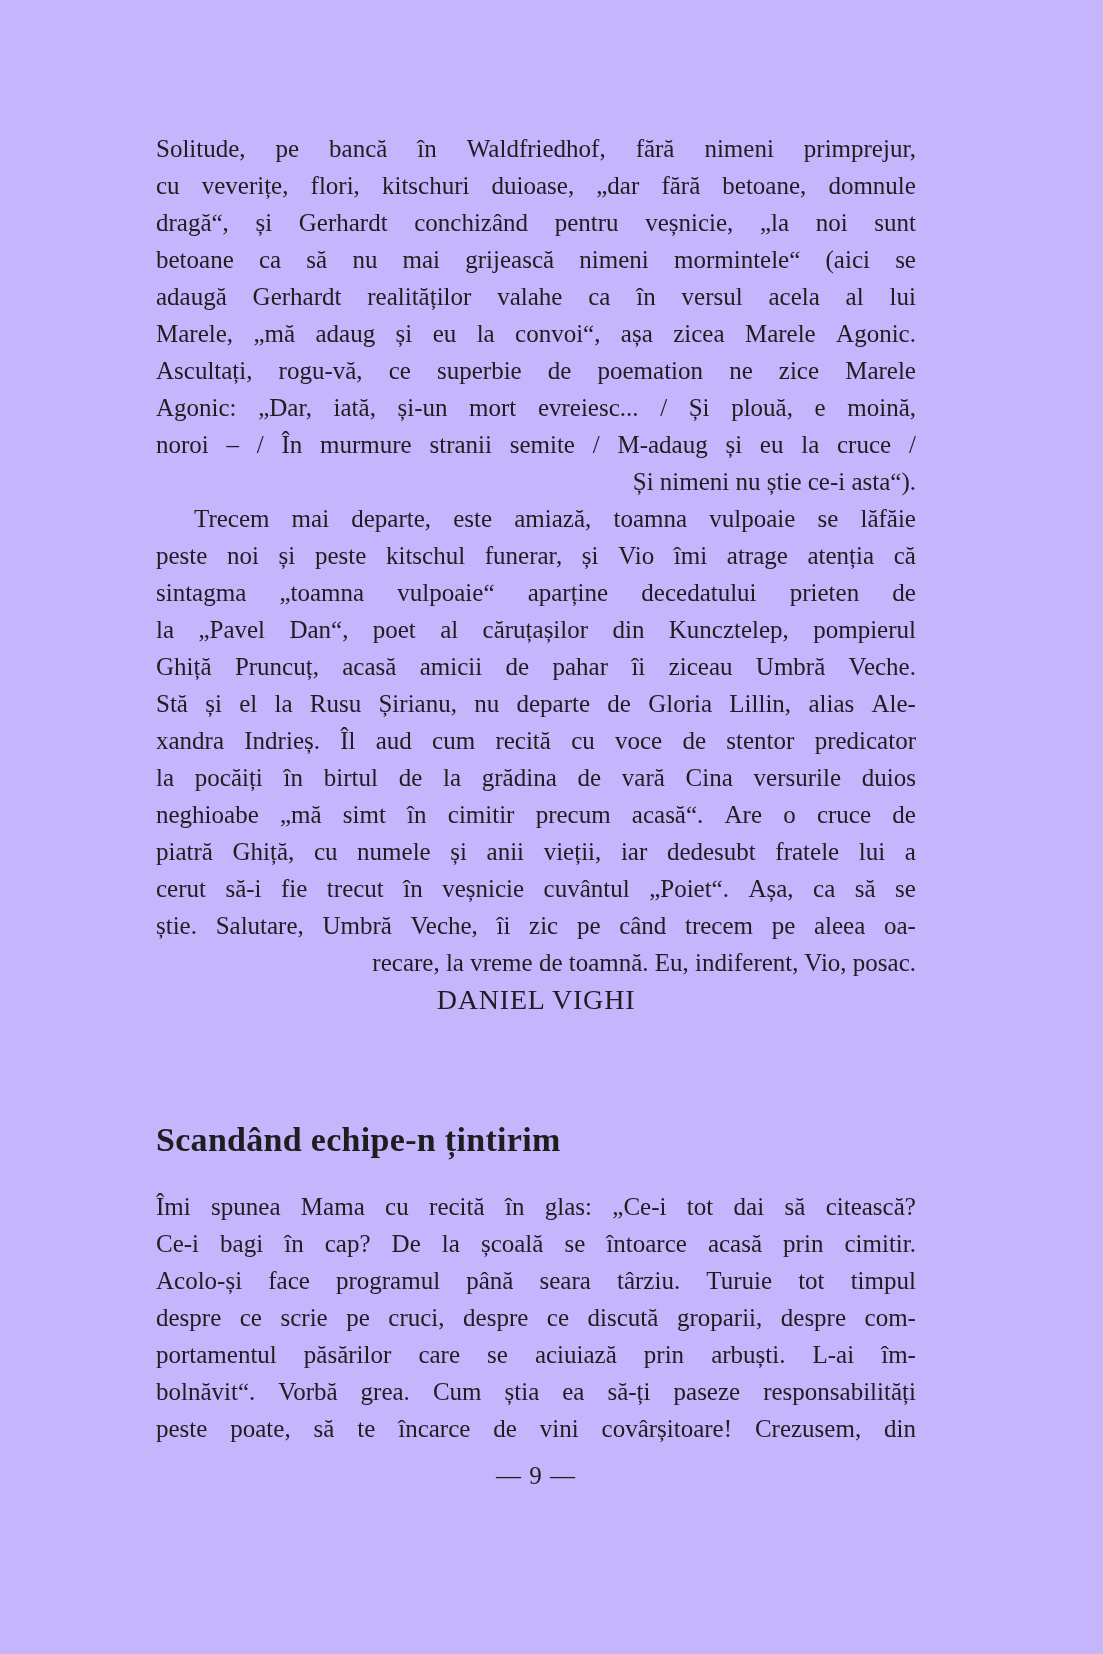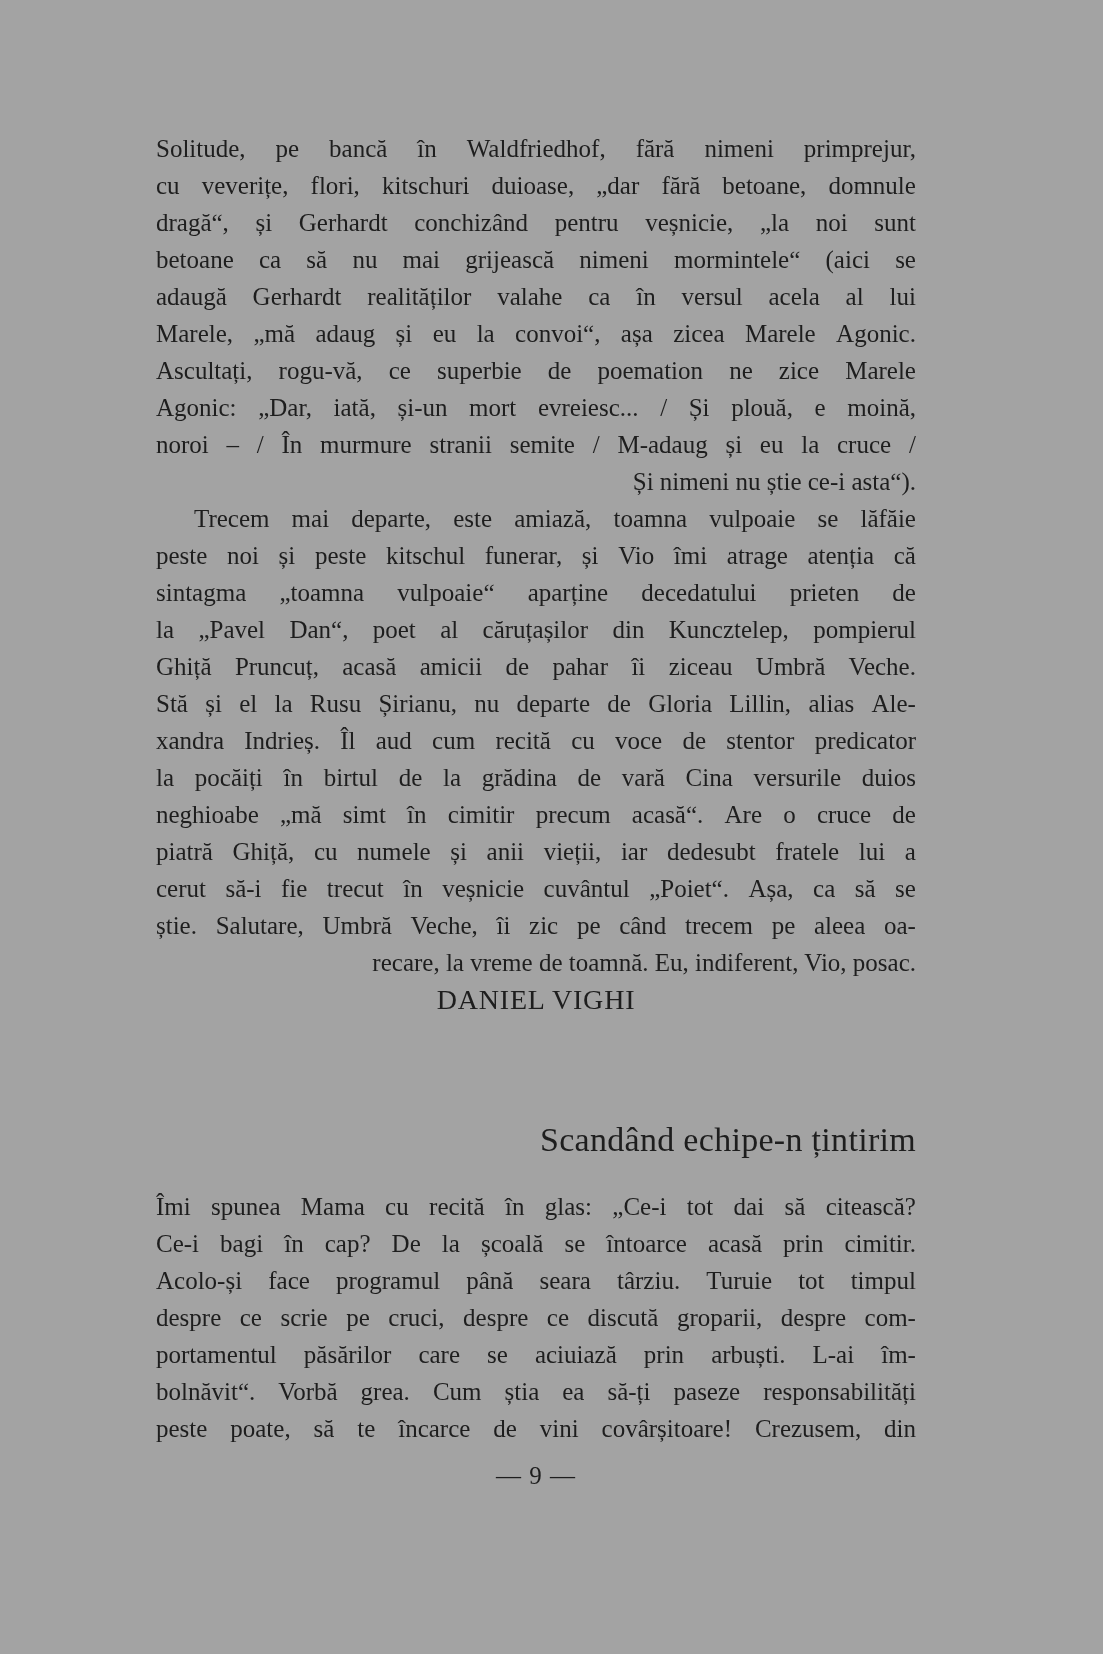--- a/index.html
+++ b/index.html
@@ -6,21 +6,21 @@
   body {
     width: 1103px; height: 1654px;
     background: #ffffff;
     font-family: "Liberation Serif", "DejaVu Serif", serif;
     color: #1e1e1e;
     overflow: hidden;
   }
   .page {
     position: relative;
     width: 1103px; height: 1654px;
-    background: #a3a3a3;
+    background: #c4b5fd;
   }
   .text-block {
     position: absolute;
     left: 156px; top: 130px;
     width: 760px;
     font-size: 25px;
     line-height: 37px;
     text-rendering: optimizeLegibility;
   }
   .paragraph { margin: 0; }
@@ -38,22 +38,22 @@
     white-space: nowrap;
   }
   .line-indent { padding-left: 38px; }
   .attribution {
     text-align: center;
     font-size: 28px;
     letter-spacing: 0.8px;
     line-height: 37px;
   }
   .section-heading {
-    font-weight: normal;
-    text-align: right;
+    font-weight: bold;
+    text-align: left;
     font-size: 34px;
     line-height: 44px;
     margin: 100px 0 26px 0;
     letter-spacing: 0.3px;
   }
   .page-number {
     position: absolute;
     left: 156px; top: 1462px;
     width: 760px;
     text-align: center;

